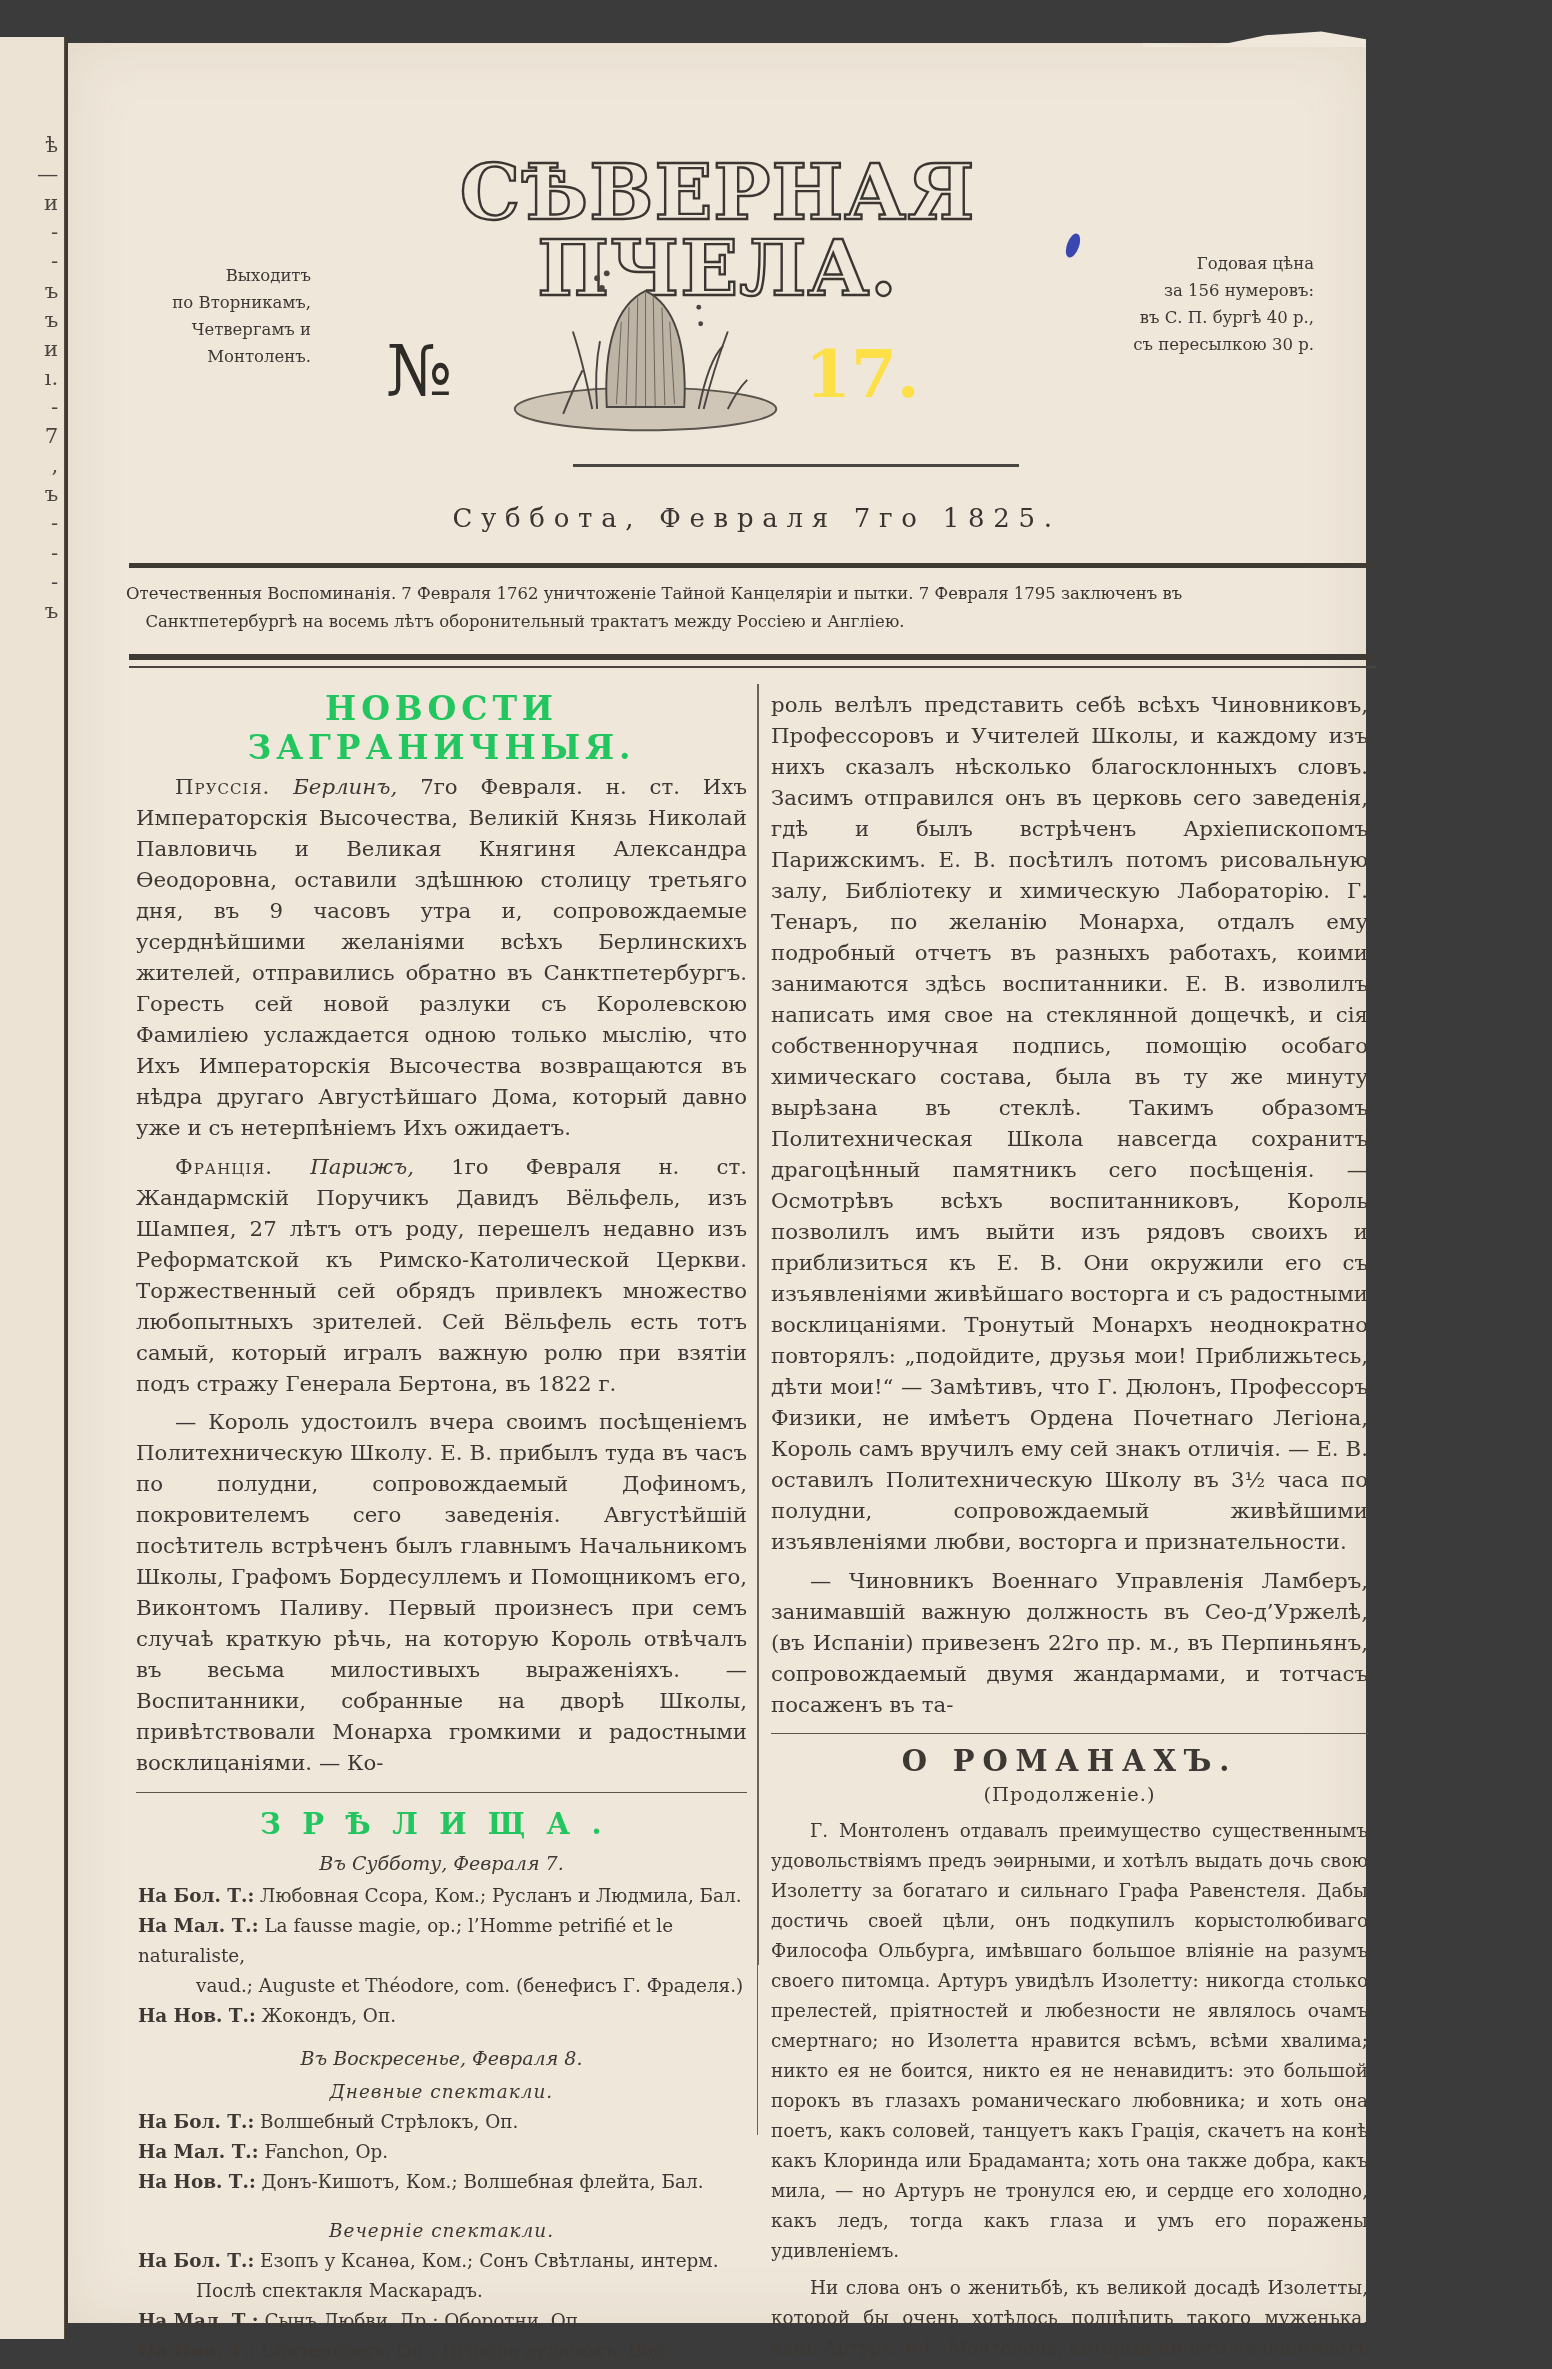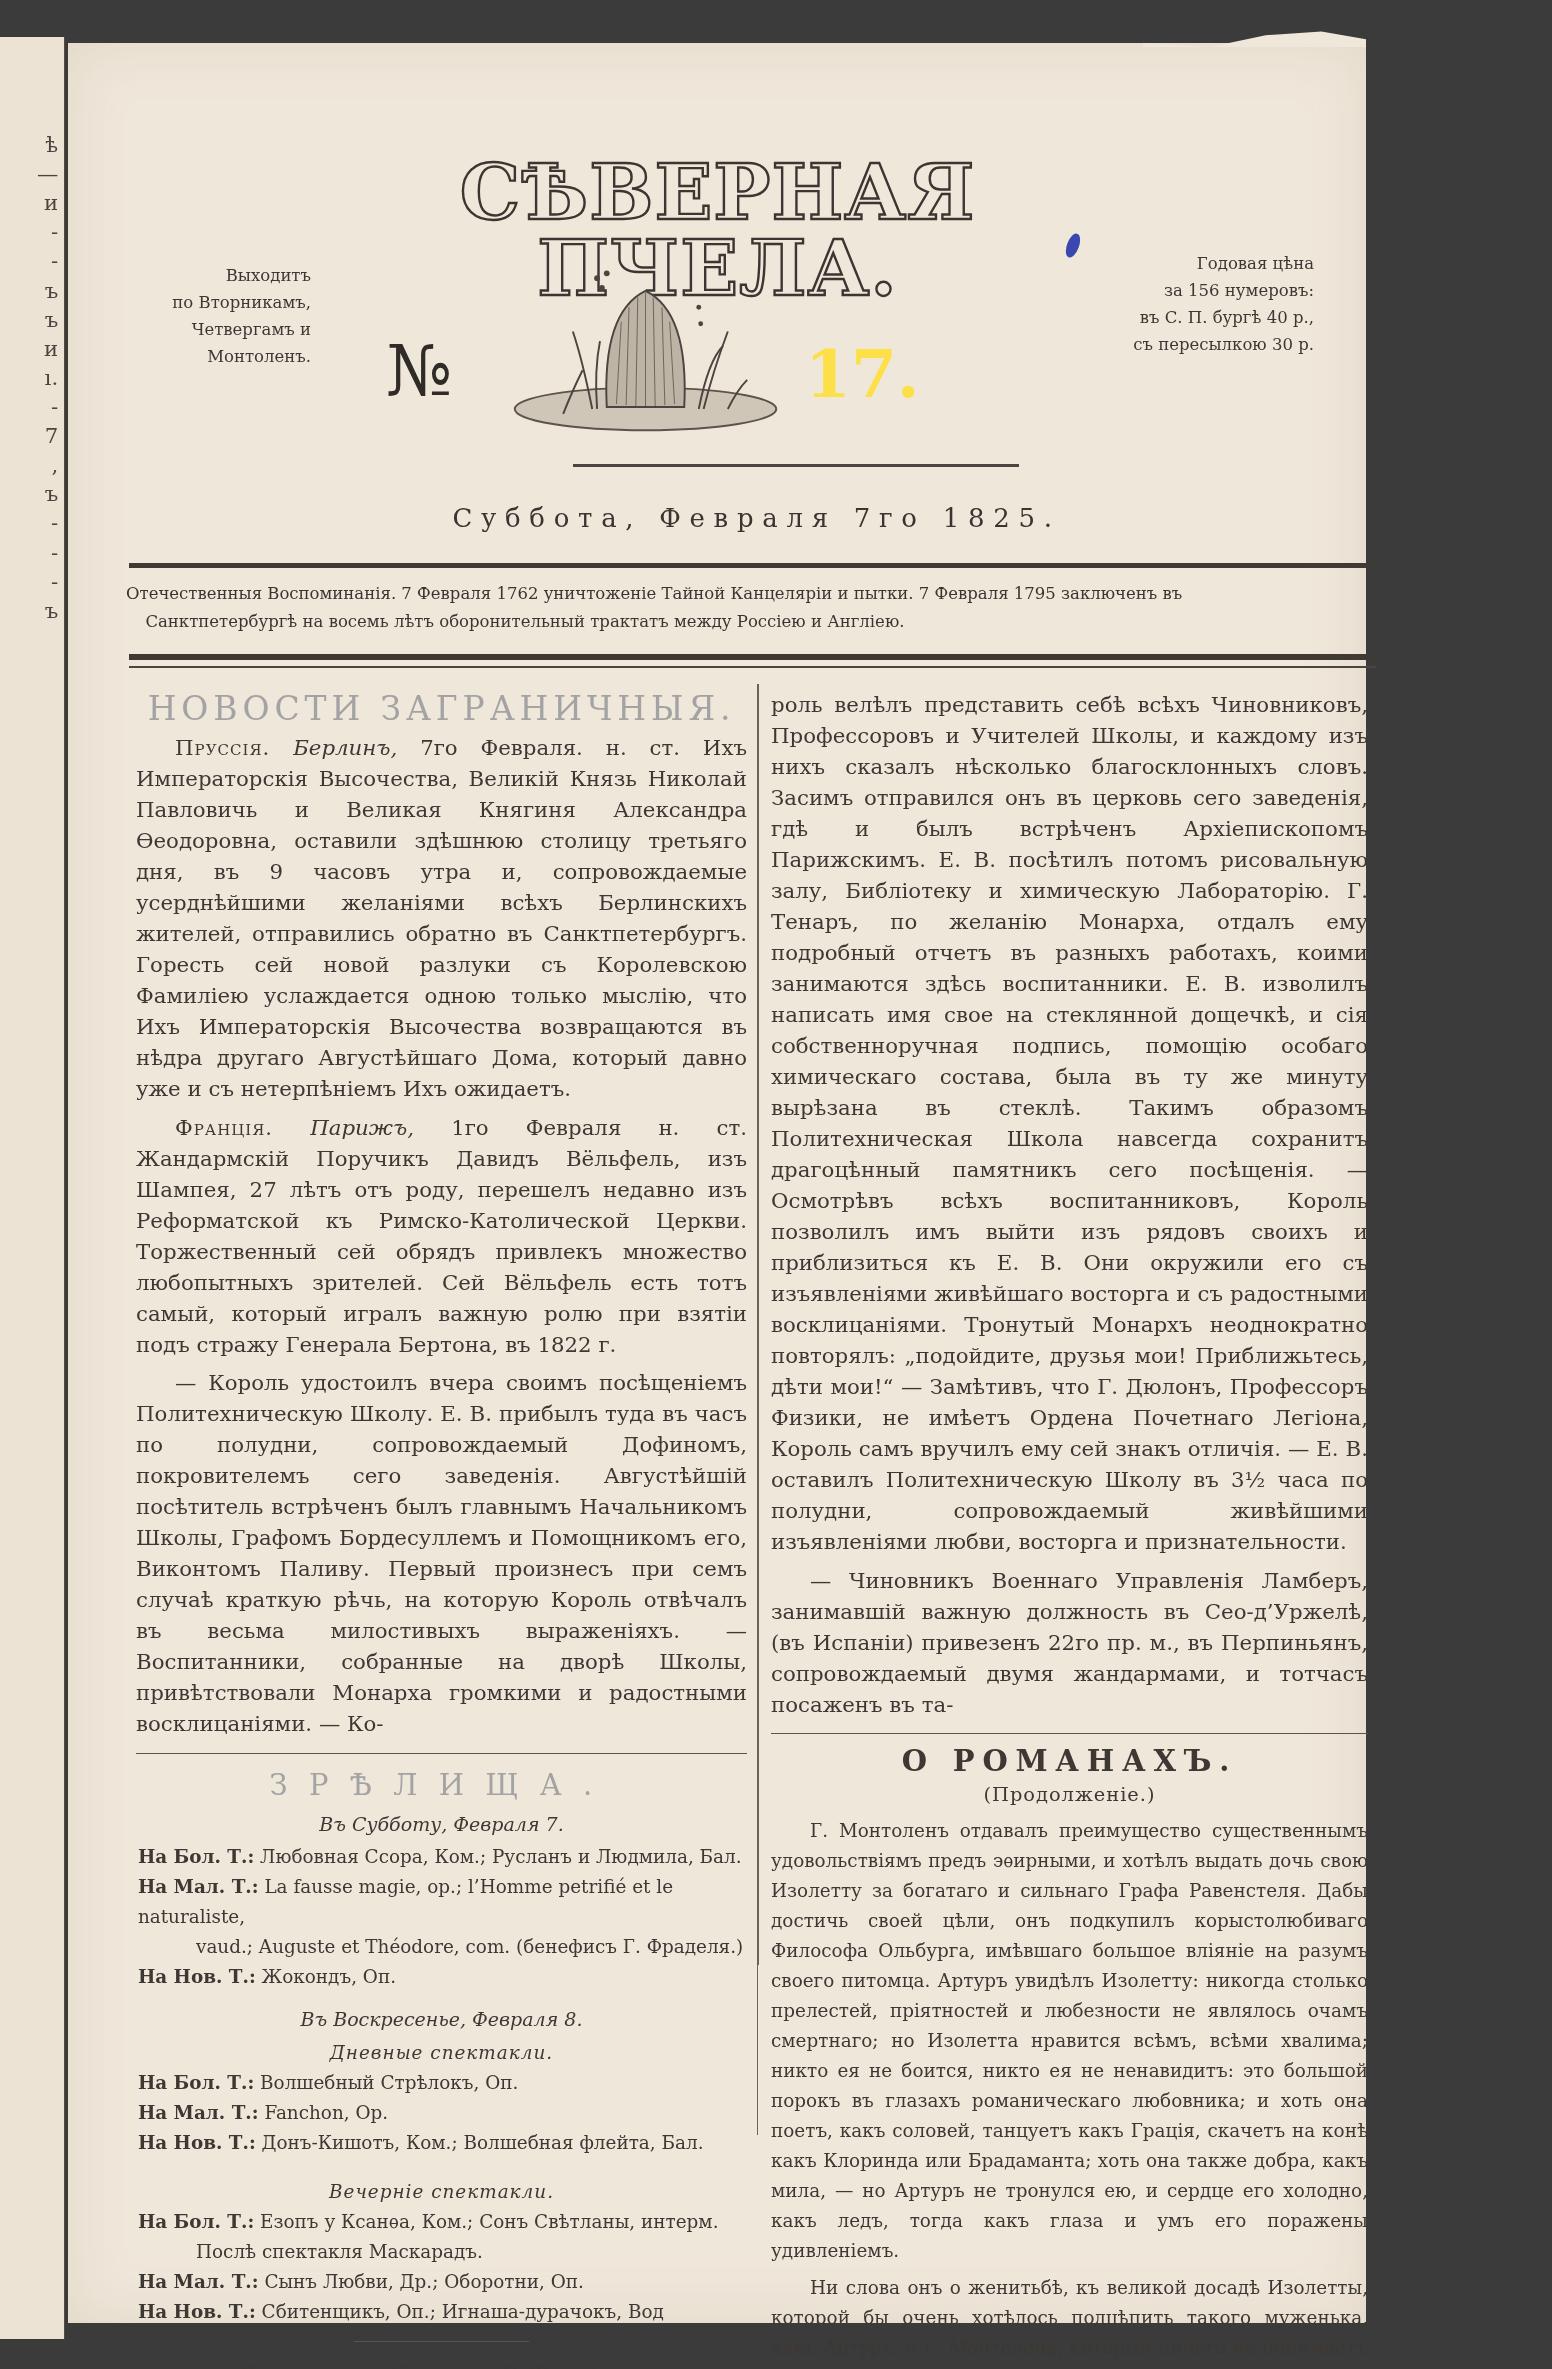--- a/index.html
+++ b/index.html
@@ -55,21 +55,21 @@
   }
   .memorials {
     position: absolute; left: 126px; top: 580px; width: 1252px;
     font-size: 16.5px; line-height: 28px; color: #3a3530;
   }
   .memorials .l2 { padding-left: 19.4px; display: block; }
   .col { position: absolute; font-size: 21.3px; line-height: 31px; text-align: justify; color: #3d3833; }
   .col-left { left: 136px; top: 689px; width: 611px; }
   .col-right { left: 771px; top: 689px; width: 597px; }
   .col-divider { position: absolute; left: 757px; top: 684px; width: 1.9px; height: 1281px; background: #6b625a; }
-  .section-title { text-align: center; font-size: 33px; letter-spacing: 4.9px; font-weight: normal; margin: 0 0 3.9px 0; line-height: 39px; color: #a3a3a3; }
+  .section-title { text-align: center; font-size: 33px; letter-spacing: 4.9px; font-weight: bold; margin: 0 0 3.9px 0; line-height: 39px; color: #22c55e; }
   .para { text-indent: 39px; margin: 0; }
   .para + .para { margin-top: 7.8px; }
   .place { font-variant: small-caps; letter-spacing: 1px; }
   .city { font-style: italic; }
   .hsep { border: 0; border-top: 1.9px solid #5b534c; margin: 13.6px 0 11.6px 0; }
   .theatre { font-size: 18.4px; line-height: 30px; text-align: left; }
   .theatre .sub-center { text-align: center; font-style: italic; font-size: 19px; margin: 3.9px 0; }
   .theatre .sub-small { text-align: center; font-style: italic; font-size: 18.4px; letter-spacing: 1px; }
   .theatre .row { padding-left: 1.9px; }
   .theatre .cont { padding-left: 60px; }

